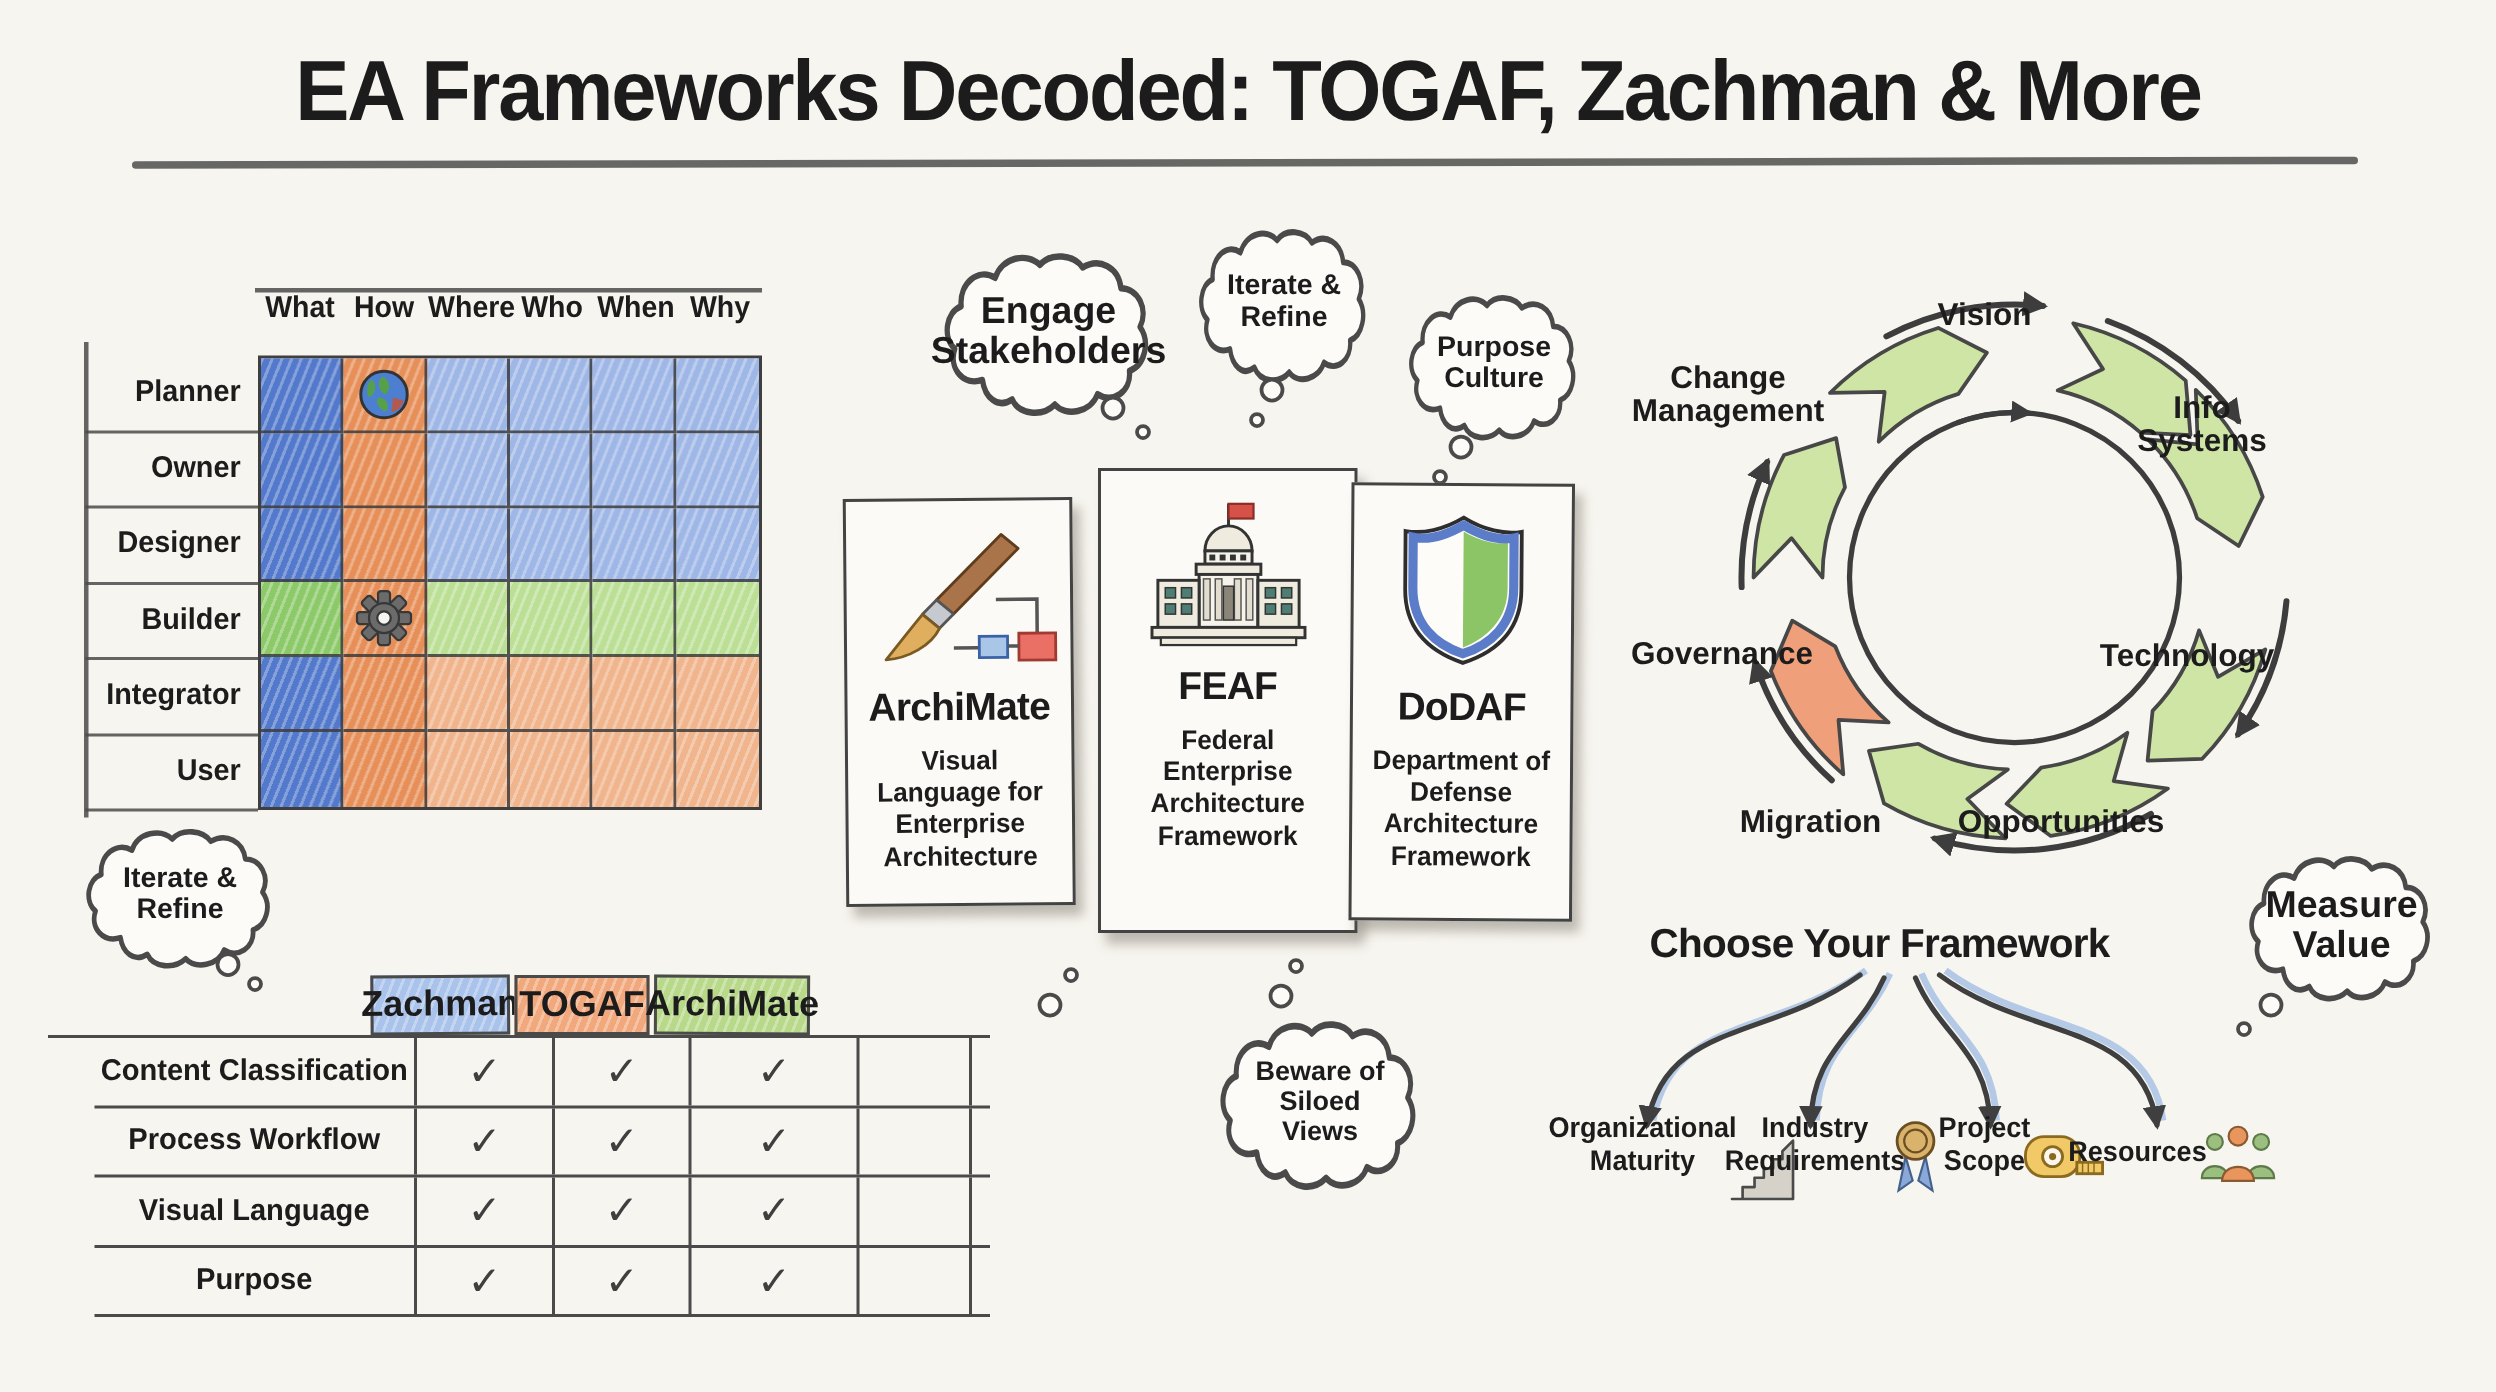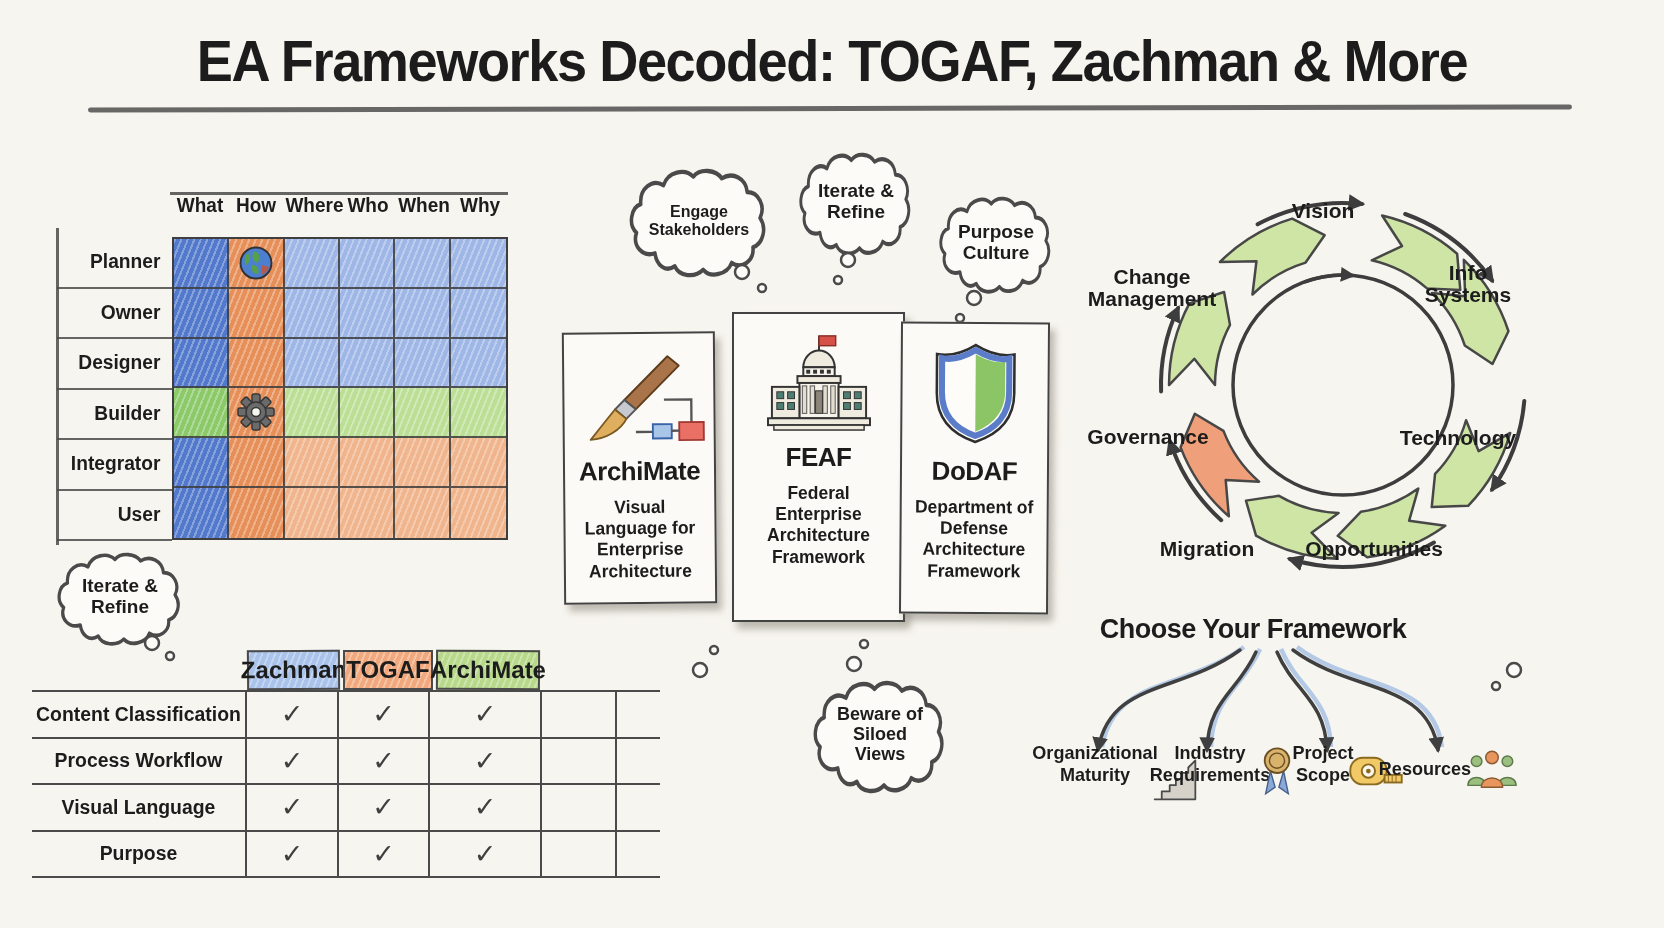--- a/index.html
+++ b/index.html
@@ -20,26 +20,26 @@
   .bd{background-color:#5379cc;} .bm{background-color:#9fb7e6;}
   .od{background-color:#e78f58;} .om{background-color:#f1b58d;}
   .gd{background-color:#8cc968;} .gm{background-color:#bcdf96;}
   
   .card{background:#fbfaf6;border:2.5px solid #434343;box-shadow:5px 7px 7px rgba(120,114,102,.45);display:flex;flex-direction:column;align-items:center;text-align:center;box-sizing:border-box;padding:16px 8px 10px;}
   .card-name{font-size:26px;font-weight:bold;margin-top:10px;letter-spacing:-.5px;}
   .card-desc{font-size:18px;font-weight:bold;line-height:1.18;margin-top:10px;transform:scaleX(.97);}
   
   .bubble{}
   .bubble svg.cloud{position:absolute;inset:0;width:100%;height:100%;}
-  .btext{position:absolute;inset:0;display:flex;align-items:center;justify-content:center;text-align:center;font-size:16px;font-weight:bold;line-height:1.1;padding:10px 14px 16px;box-sizing:border-box;}
+  .btext{position:absolute;inset:0;display:flex;align-items:center;justify-content:center;text-align:center;font-size:25px;font-weight:bold;line-height:1.1;padding:10px 14px 16px;box-sizing:border-box;}
   
   .cyc-label{transform:translate(-50%,-50%);text-align:center;font-size:21px;font-weight:bold;line-height:1.05;white-space:pre-line;}
   
   #comp-table{left:32px;top:690px;width:628px;border-top:2.5px solid #4a4a4a;box-sizing:border-box;}
-  .trow{display:grid;grid-template-columns:213px 92px 91px 112px 75px 45px;height:44.5px;border-bottom:2.5px solid #4a4a4a;}
+  .trow{display:grid;grid-template-columns:213px 92px 91px 112px 75px 45px;height:44.5px;border-bottom:2.5px solid #4a4a4a;margin-left:31px;}
   .tlabel{display:flex;align-items:center;justify-content:center;font-size:20px;font-weight:bold;white-space:nowrap;transform:scaleX(.97);}
   .tcheck{display:flex;align-items:center;justify-content:center;font-size:27px;color:#3f3f3f;border-left:2px solid #4a4a4a;}
   .tpad{border-left:2px solid #4a4a4a;}
   .thead{top:650px;height:40px;border:2.5px solid #4a4a4a;box-sizing:border-box;display:flex;align-items:center;justify-content:center;font-size:24px;font-weight:bold;background-image:repeating-linear-gradient(112deg,rgba(255,255,255,.30) 0 2px,rgba(255,255,255,0) 2px 6px);}
   
   #decision-title{left:1095px;top:614px;width:316px;text-align:center;font-size:27px;font-weight:bold;letter-spacing:-.5px;}
   .opt-label{text-align:center;font-size:19px;font-weight:bold;line-height:1.15;transform:scaleX(.95);}
 </style>
 </head>
 <body>
@@ -257,21 +257,21 @@
       <path d="M33.1 221.4 A182 182 0 0 1 50.1 138.0" marker-end="url(#ah1)"></path>
       <path d="M177.4 111.6 A110 110 0 0 1 224.6 105.4" marker-end="url(#ah1)" stroke-width="3.5"></path>
     </g>
   </svg>
   <div class="abs cyc-label" style="left:1323px;top:211px">Vision</div>
   <div class="abs cyc-label" style="left:1468px;top:284px;width:100px">Info Systems</div>
   <div class="abs cyc-label" style="left:1458px;top:438px">Technology</div>
   <div class="abs cyc-label" style="left:1374px;top:549px">Opportunities</div>
   <div class="abs cyc-label" style="left:1207px;top:549px">Migration</div>
   <div class="abs cyc-label" style="left:1148px;top:437px">Governance</div>
-  <div class="abs cyc-label" style="left:1152px;top:288px;width:160px">Change Management</div>
+  <div class="abs cyc-label" style="left:1152px;top:264px;width:160px">Change Management</div>
 
   <div class="abs bubble" style="left:56px;top:552px;width:128px;height:96px">
     <svg class="cloud" viewBox="0 0 200 130" preserveAspectRatio="none">
         <use href="#cloud-sym"></use>
       </svg>
     <div class="btext" style="font-size:19px">Iterate &amp; Refine</div>
   </div>
   <svg class="abs" style="left:138px;top:632px" width="50" height="36">
     <circle cx="14" cy="11" r="7" fill="#fcfbf7" stroke="#4a4a4a" stroke-width="2.5"></circle>
     <circle cx="32" cy="24" r="4" fill="#fcfbf7" stroke="#4a4a4a" stroke-width="2.5"></circle>
@@ -324,20 +324,26 @@
     <circle cx="26" cy="10" r="4" fill="#fcfbf7" stroke="#4a4a4a" stroke-width="2.5"></circle>
     <circle cx="16" cy="30" r="7" fill="#fcfbf7" stroke="#4a4a4a" stroke-width="2.5"></circle>
   </svg>
   <div class="abs bubble" style="left:812px;top:680px;width:136px;height:116px">
     <svg class="cloud" viewBox="0 0 200 130" preserveAspectRatio="none">
         <use href="#cloud-sym"></use>
       </svg>
     <div class="btext" style="font-size:18px">Beware of Siloed Views</div>
   </div>
 
+  <div class="abs bubble" style="left:1498px;top:570px;width:126px;height:100px">
+    <svg class="cloud" viewBox="0 0 200 130" preserveAspectRatio="none">
+        <use href="#cloud-sym"></use>
+      </svg>
+    <div class="btext">Measure Value</div>
+  </div>
   <svg class="abs" style="left:1486px;top:660px" width="44" height="40">
     <circle cx="28" cy="10" r="7" fill="#fcfbf7" stroke="#4a4a4a" stroke-width="2.5"></circle>
     <circle cx="10" cy="26" r="4" fill="#fcfbf7" stroke="#4a4a4a" stroke-width="2.5"></circle>
   </svg>
 
   <div class="abs" id="decision-title">Choose Your Framework</div>
   <svg class="abs" style="left:1030px;top:642px" width="470" height="130" viewBox="0 0 470 130">
     <defs>
       <marker id="ah2" viewBox="0 0 10 10" refX="8" refY="5" markerWidth="4.5" markerHeight="4.5" orient="auto-start-reverse">
         <path d="M0 0 L10 5 L0 10 z" fill="#3f3f3f"></path>

